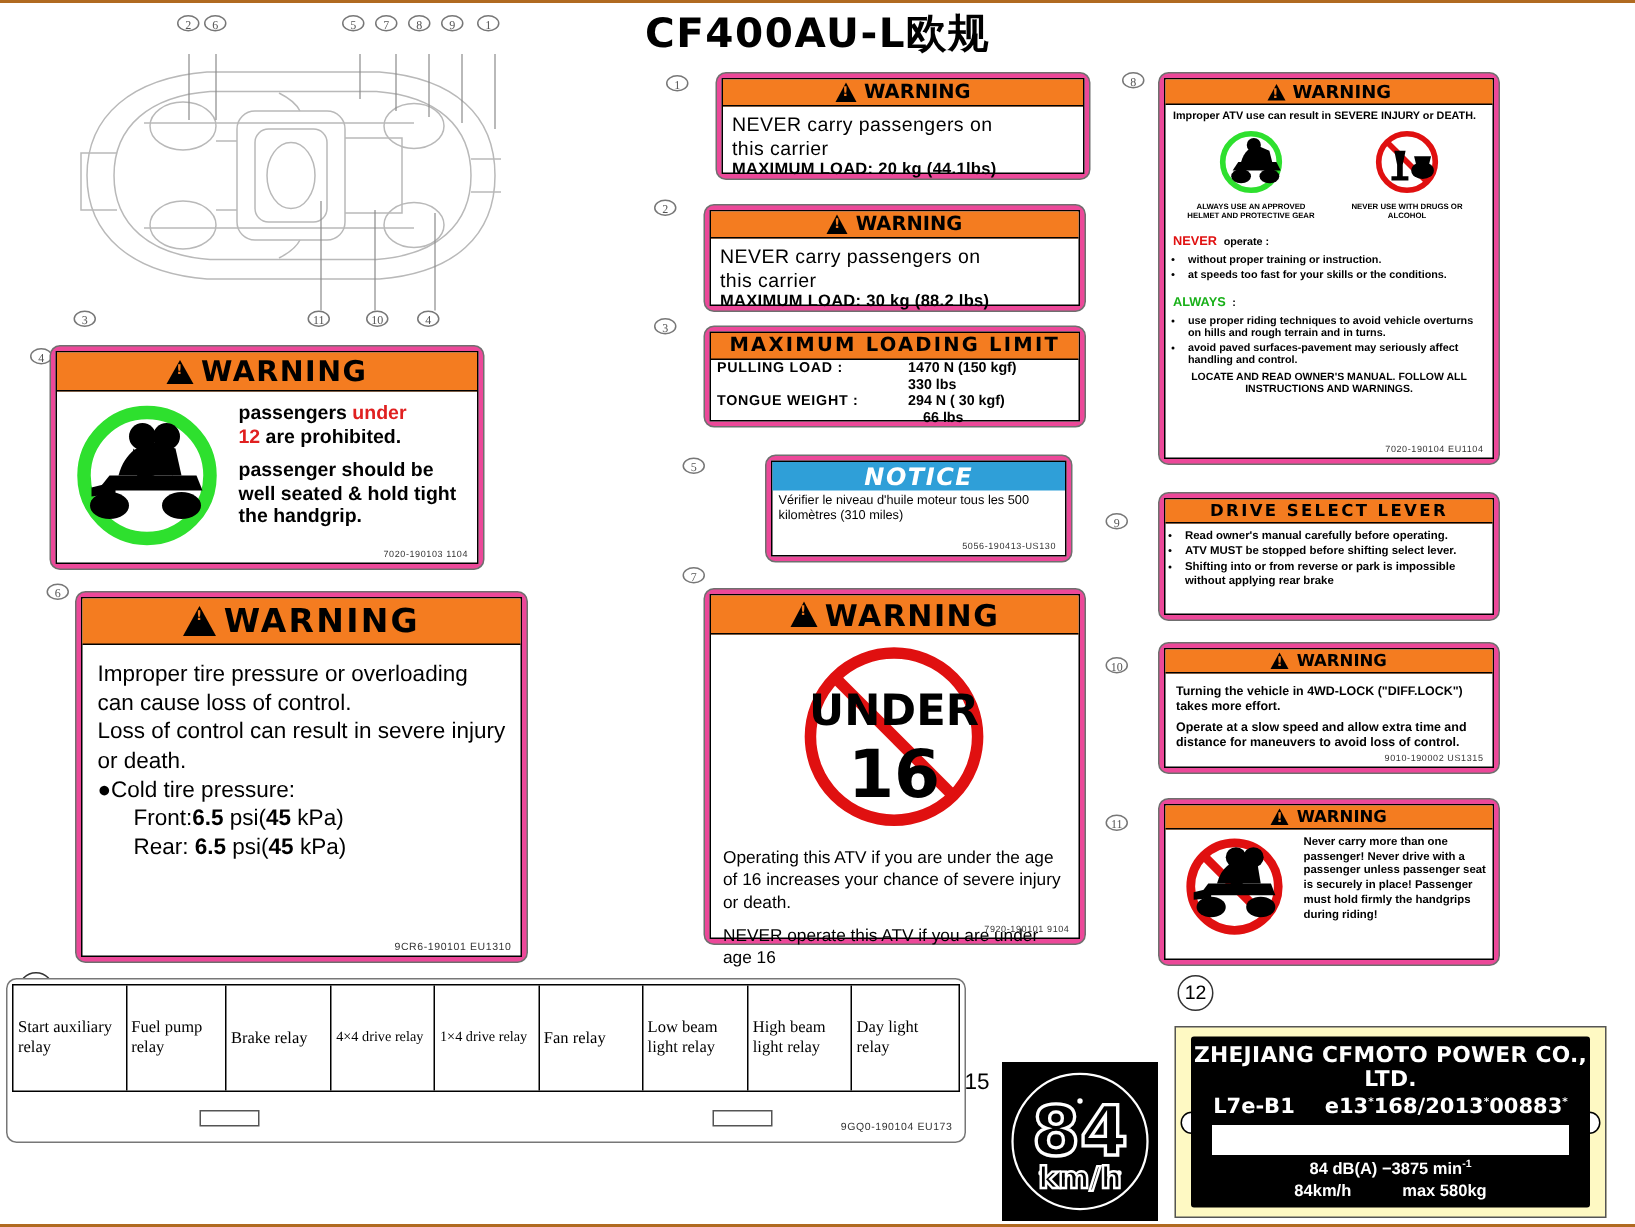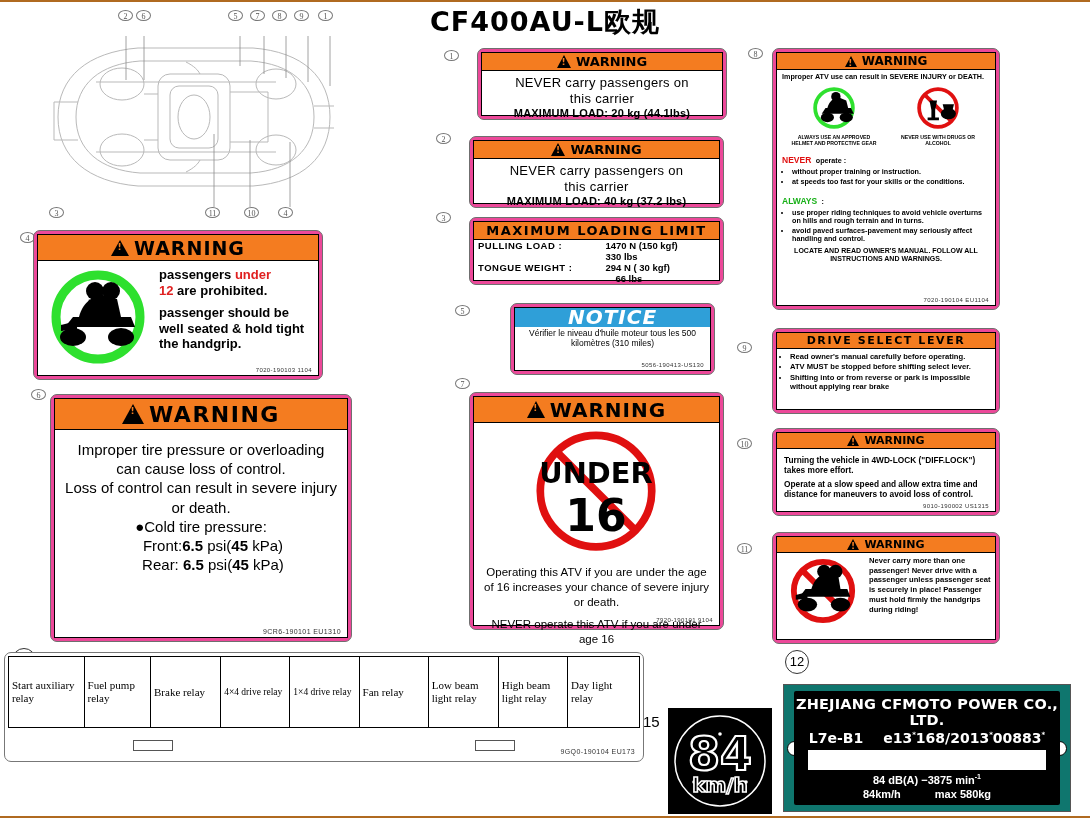--- a/index.html
+++ b/index.html
@@ -39,21 +39,21 @@
   }
   .warn-bar .tri{
     display:inline-block;width:0;height:0;position:relative;
     border-left:7px solid transparent;border-right:7px solid transparent;
     border-bottom:13px solid #000;
   }
   .warn-bar .tri:after{
     content:"!";position:absolute;left:-2.5px;top:3px;color:#f47c20;
     font-size:9px;font-weight:bold;line-height:9px;
   }
-  .body-txt{padding:4px 6px;line-height:1.2;text-align:center;}
+  .body-txt{padding:4px 6px;line-height:1.2;}
   .pn{position:absolute;right:6px;bottom:2px;font-size:6px;color:#333;letter-spacing:.4px;}
 
   
   .callout{
     position:absolute;border:1px solid #777;border-radius:50%;
     color:#555;text-align:center;font-size:8px;
     width:15px;height:11px;line-height:11px;
     font-family:"Liberation Serif",serif;background:#fff;
   }
   .callout-big{
@@ -78,21 +78,21 @@
     font-family:"DejaVu Sans",sans-serif;
   }
   .maxload table{width:100%;border-collapse:collapse;font-size:9.5px;font-weight:bold;}
   .maxload td{padding:0 4px;vertical-align:top;}
   .maxload .lbl{width:52%;letter-spacing:.5px;}
   .maxload .sub{font-size:9.5px;font-weight:bold;}
 
   
   .notice .bar{
     background:#2f9fd8;color:#fff;text-align:center;font-weight:bold;font-style:italic;
-    font-size:20px;height:19px;line-height:19px;letter-spacing:1px;
+    font-size:16px;height:19px;line-height:19px;letter-spacing:1px;
     font-family:"DejaVu Sans",sans-serif;
   }
   .notice .en{font-size:9px;font-weight:bold;line-height:1.15;}
   .notice .fr{font-size:8.5px;line-height:1.15;}
 
   
   .under12 .warn-bar{height:25px;font-size:19px;letter-spacing:1px;}
   .under12 .txt{font-size:13px;font-weight:bold;line-height:1.22;}
   .under12 .red{color:#e02020;}
 
@@ -141,21 +141,21 @@
   }
   #relay .cell:last-child{border-right:none;}
   #relay .tab{position:absolute;height:9px;border:1px solid #555;background:#fff;bottom:10px;}
 
   
   #speed{left:668px;top:708px;width:104px;height:106px;background:#000;}
   #speed svg{width:100%;height:100%;}
 
   
   #plate{left:783px;top:684px;width:288px;height:128px;}
-  #plate .frame{border:1px solid #555;height:100%;padding:6px 10px;box-sizing:border-box;background:#0f766e;position:relative;}
+  #plate .frame{border:1px solid #555;height:100%;padding:6px 10px;box-sizing:border-box;background:#fef9c3;position:relative;}
   #plate .black{background:#000;color:#fff;height:100%;border-radius:2px;position:relative;padding:5px 0;box-sizing:border-box;}
   #plate .co{text-align:center;font-size:14.5px;font-weight:bold;letter-spacing:.2px;font-family:"DejaVu Sans",sans-serif;}
   #plate .row2{display:flex;justify-content:center;gap:20px;font-size:14px;font-weight:bold;margin-top:2px;font-family:"DejaVu Sans",sans-serif;}
   #plate .vinbox{background:#fff;height:20px;margin:4px 14px 3px 14px;}
   #plate .db{text-align:center;font-size:11px;font-weight:bold;}
   #plate .row4{display:flex;justify-content:center;gap:34px;font-size:11px;font-weight:bold;margin-top:2px;}
   #plate .hole{position:absolute;width:13px;height:13px;border-radius:50%;background:#fff;border:1px solid #000;top:50%;margin-top:-7px;}
   #plate sup{font-size:7px;vertical-align:super;}
 </style>
 </head>
@@ -231,21 +231,21 @@
 <div class="abs callout" style="left:436px;top:133px;">2</div>
 <div class="abs label carrier" style="left:469px;top:136px;width:255px;height:72px;">
   <div class="label-inner">
     <div class="warn-bar">
       <span class="tri"></span>
       <span>WARNING</span>
     </div>
     <div class="body-txt">
       <div class="l1">NEVER carry passengers on</div>
       <div class="l1">this carrier</div>
-      <div class="l2">MAXIMUM LOAD: 40 kg (37.2 lbs)</div>
+      <div class="l2">MAXIMUM LOAD: 30 kg (88.2 lbs)</div>
     </div>
   </div>
 </div>
 
 <div class="abs callout" style="left:436px;top:212px;">3</div>
 <div class="abs label maxload" style="left:469px;top:217px;width:255px;height:68px;">
   <div class="label-inner">
     <div class="bar">MAXIMUM  LOADING  LIMIT</div>
     <table>
       <tbody>

